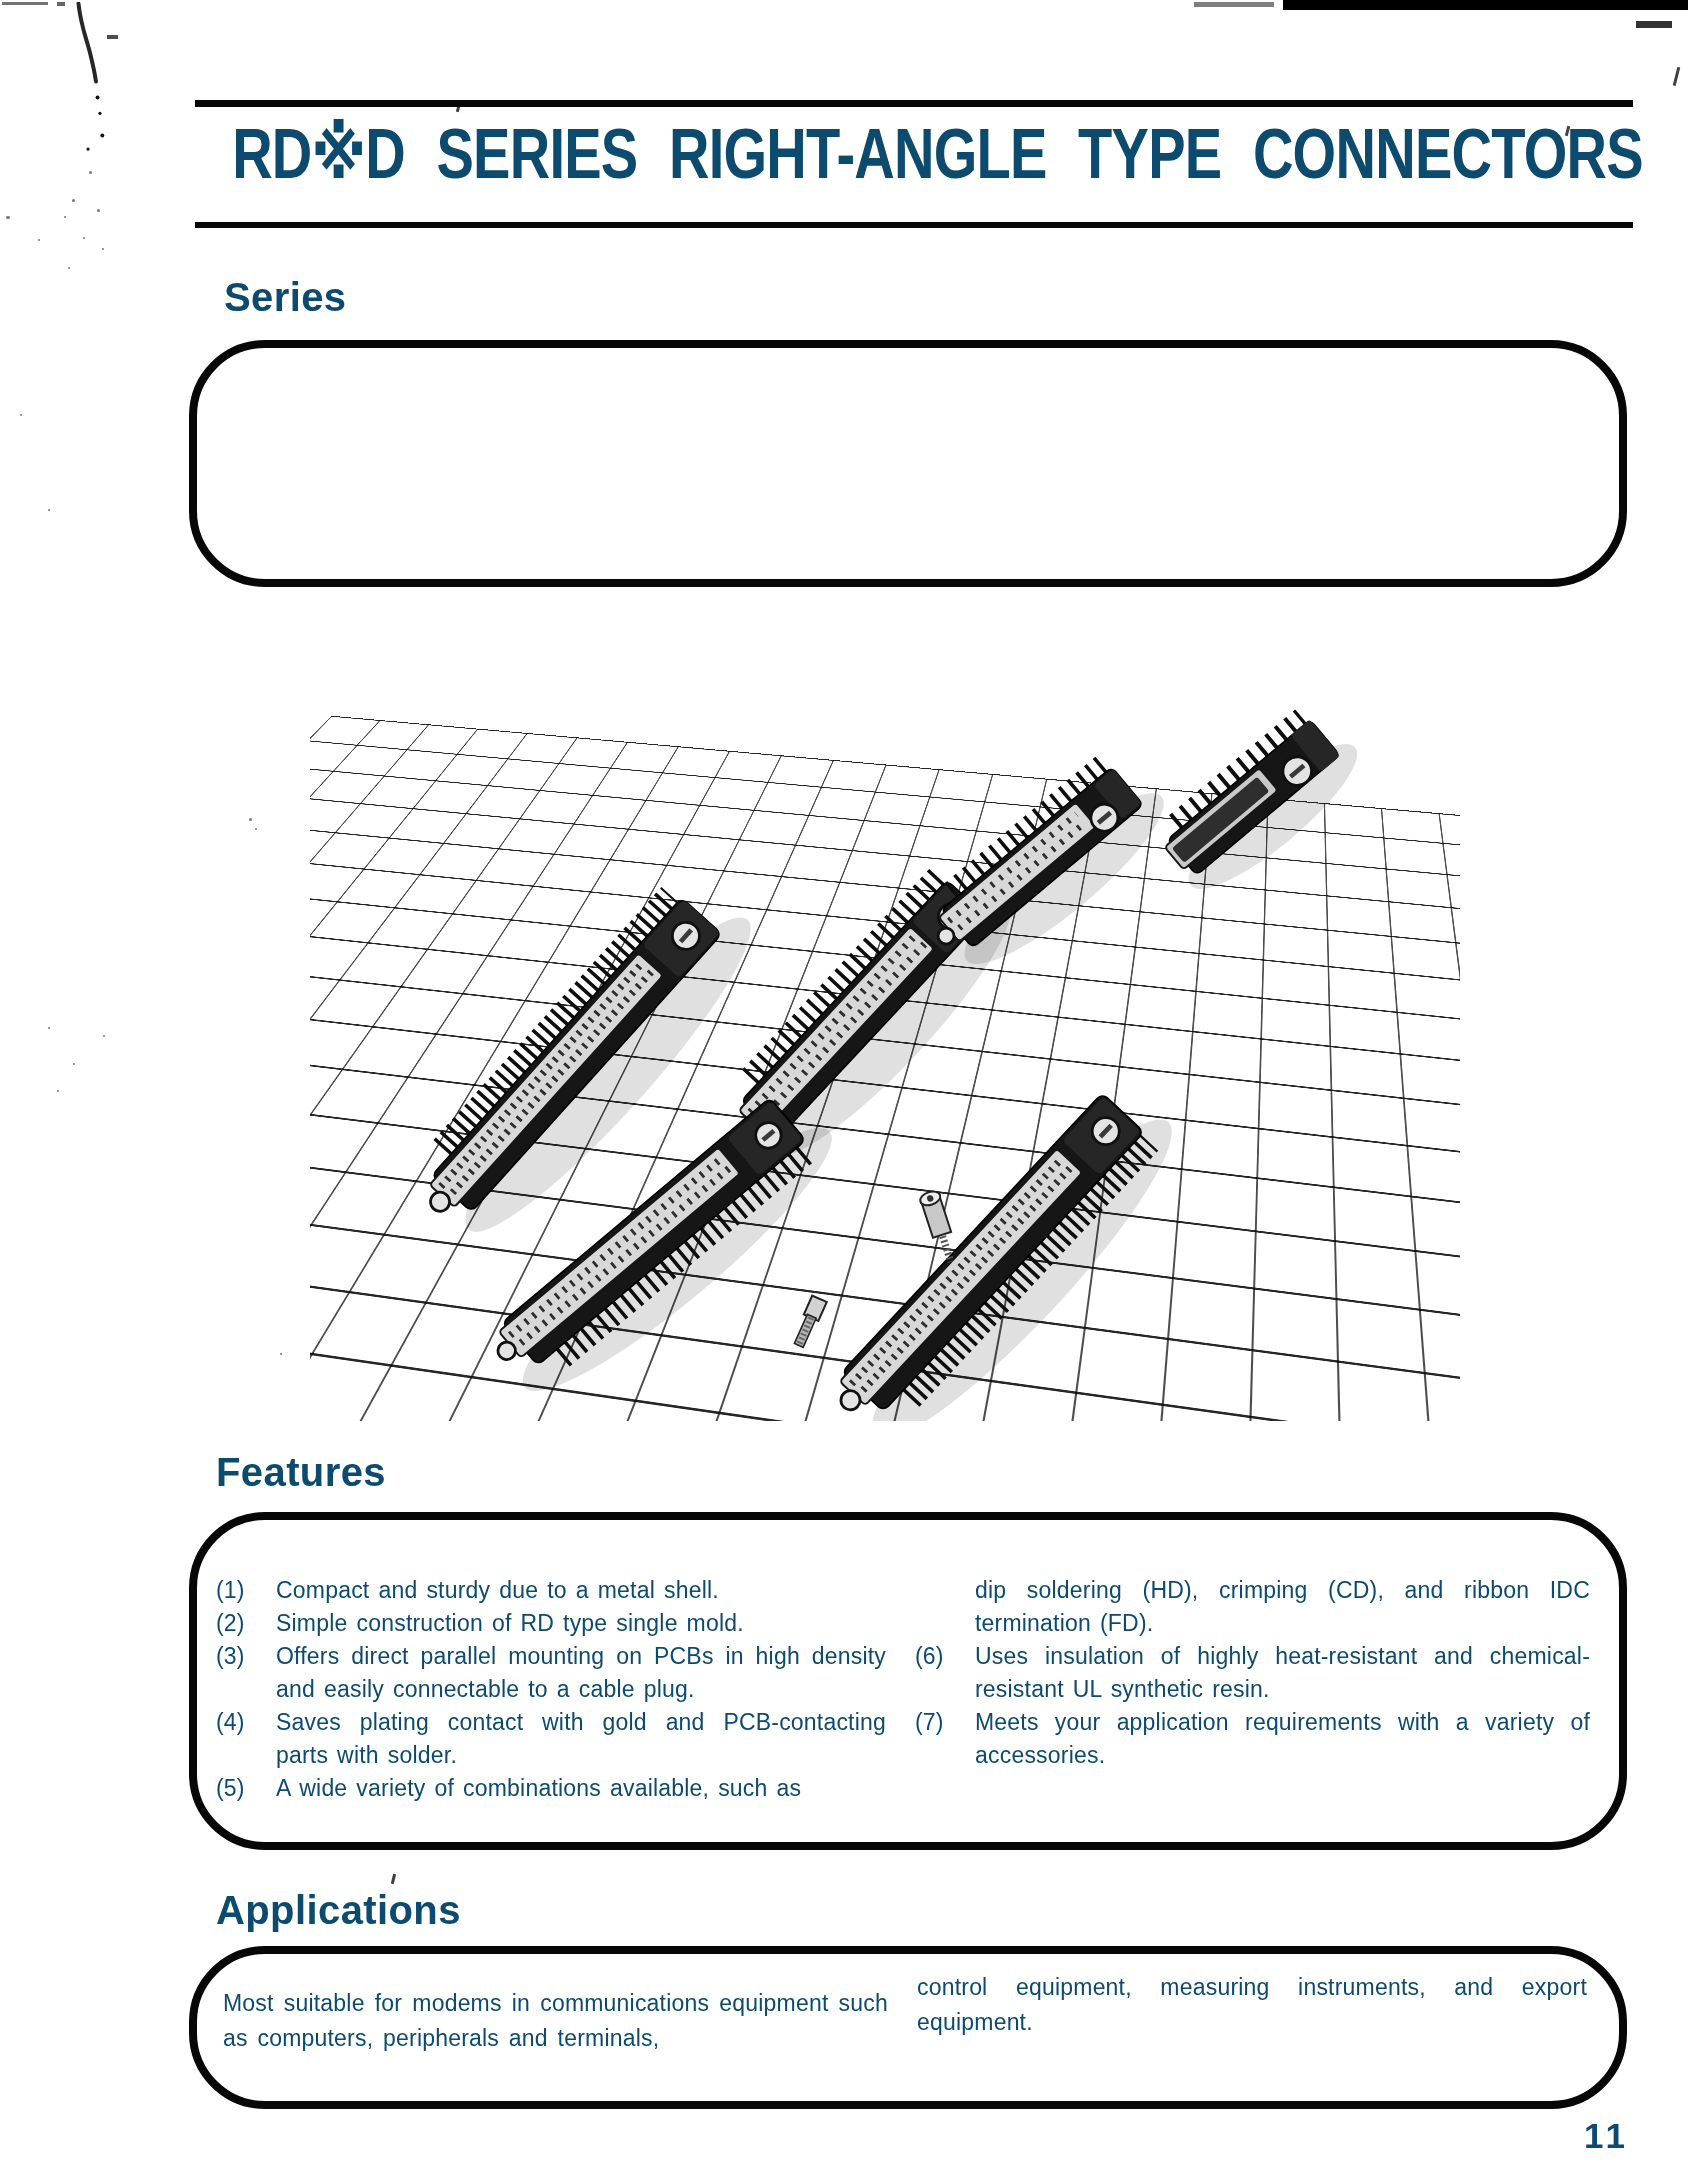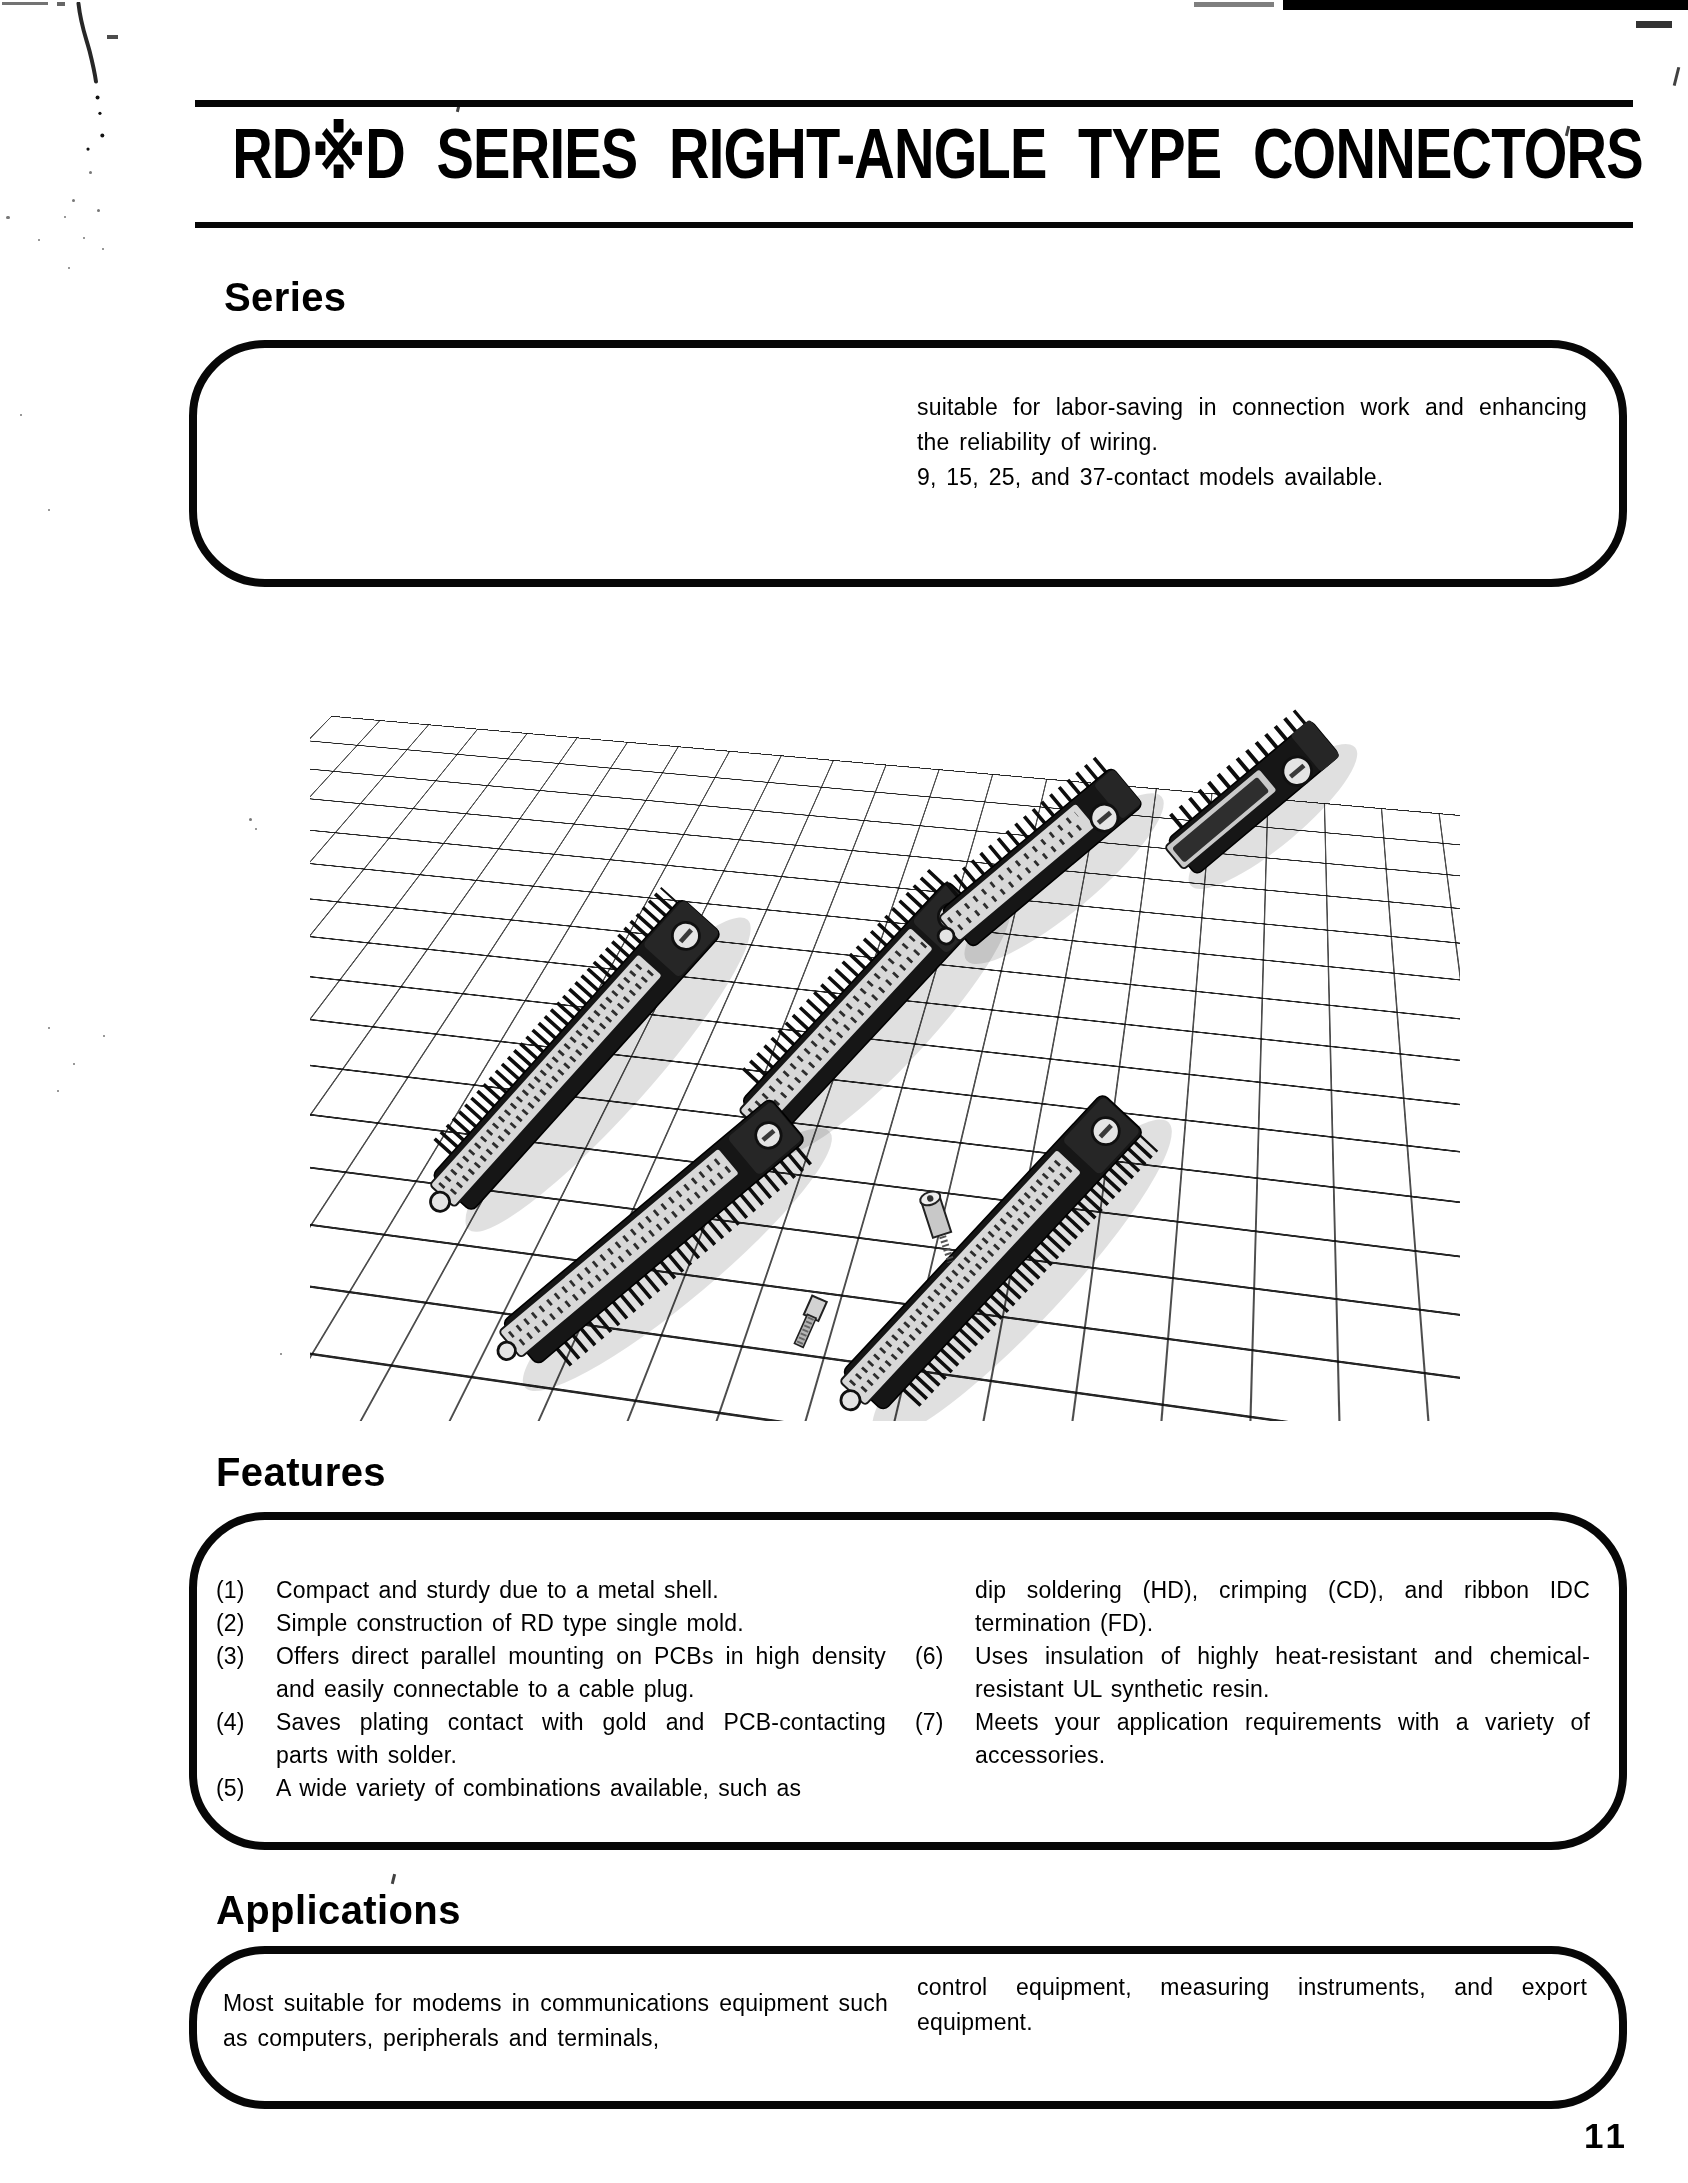--- a/index.html
+++ b/index.html
@@ -1,17 +1,17 @@
 <!DOCTYPE html>
 <html style="font-size:12.7px"><head>
 <meta charset="utf-8">
 <style>
   html,body{margin:0;padding:0;background:#e8e8e8;}
   .page{position:relative;width:1689px;height:2183px;background:#ffffff;overflow:hidden;
-        font-family:"Liberation Sans","DejaVu Sans",sans-serif;color:#000000;}
+        font-family:"Liberation Sans","DejaVu Sans",sans-serif;color:#0c4a6e;}
 
   .rule{position:absolute;background:#060606;}
 
   .title-wrap{position:absolute;left:195px;top:119px;width:1437px;text-align:center;}
   .title{display:inline-block;font-size:59px;font-weight:700;letter-spacing:-0.8px;word-spacing:17.5px;
          white-space:nowrap;transform:scale(0.95,1.2);transform-origin:center;}
 
   .sec-heading{position:absolute;font-size:40px;font-weight:700;letter-spacing:0.4px;}
 
   .roundbox{position:absolute;border:8px solid #070707;border-radius:76px;background:#fff;}
@@ -95,24 +95,20 @@
   <div class="tickmark" style="left:1371px;top:635px;height:12.7px;transform:rotate(-30deg);"></div>
 
   <div class="rule" style="left:195px;top:100px;width:1438px;height:7.2px;"></div>
   <div class="title-wrap">
     <span class="title">RD※D SERIES RIGHT-ANGLE TYPE CONNECTORS</span>
   </div>
   <div class="rule" style="left:195px;top:222px;width:1438px;height:6.4px;"></div>
 
   <div class="sec-heading" style="left:224px;top:275px;">Series</div>
   <div class="roundbox" style="left:189px;top:340px;width:1422px;height:231px;"></div>
-  <div class="bodytext" style="left:917px;top:390px;width:670px;">
-    <p>suitable for labor-saving in connection work and enhancing the reliability of wiring.</p>
-    <p style="text-align:left;">9, 15, 25, and 37-contact models available.</p>
-  </div>
 
   <div class="photo">
     <div class="grid-plane"></div>
     <svg class="photo-svg" width="1150" height="788" viewBox="0 0 1445 990">
 
       <g transform="translate(335,530) rotate(-48)">
         <ellipse class="c-shadow" cx="8" cy="46" rx="262" ry="50"></ellipse>
         <line x1="-200" y1="-40" x2="228" y2="-40" stroke="#0d0d0d" stroke-width="44" stroke-dasharray="4.5 7"></line>
         <rect class="c-body" x="-235" y="-34" width="470" height="68" rx="9"></rect>
         <rect class="c-face" x="-245" y="-28" width="392" height="42" rx="5"></rect>

